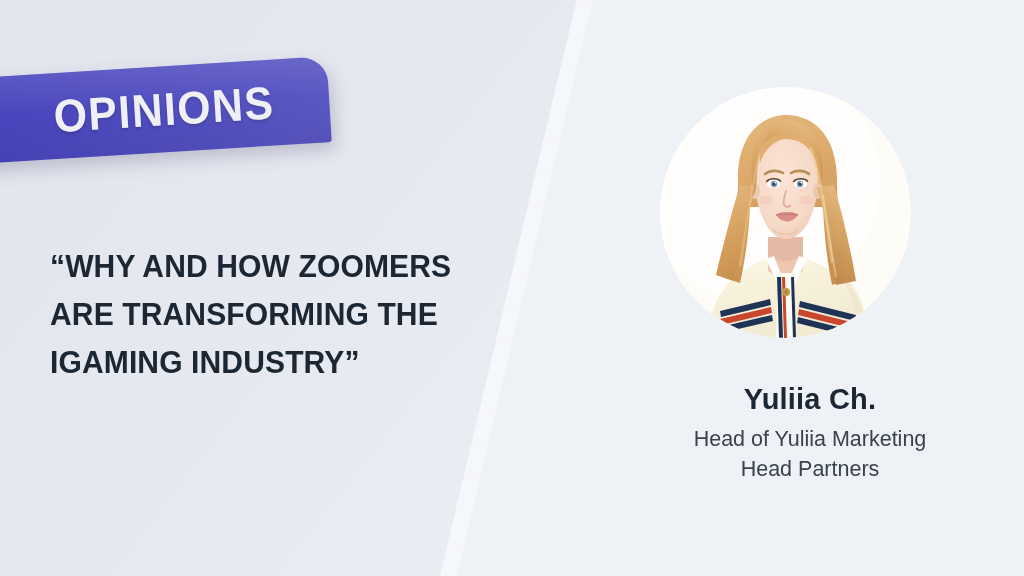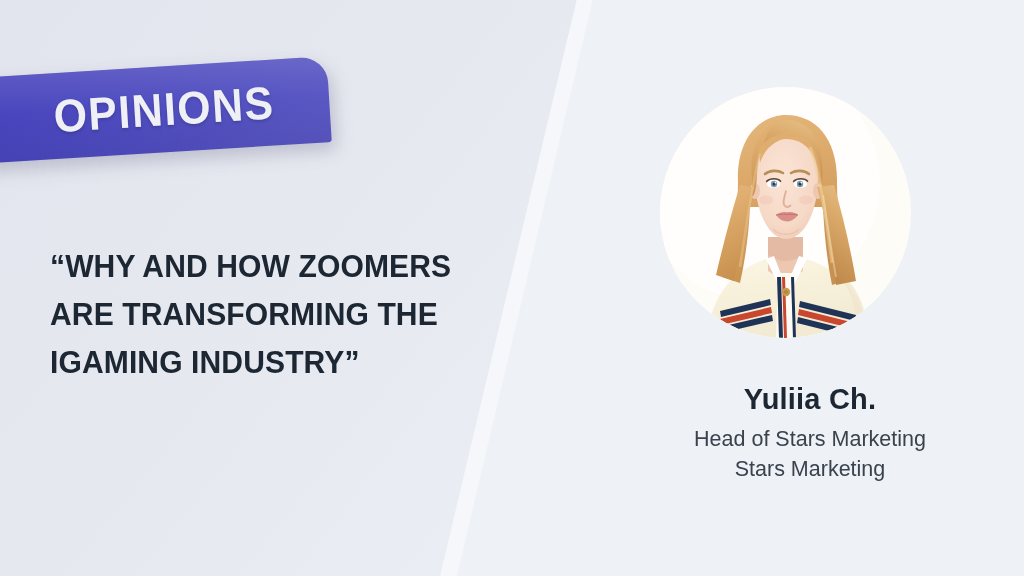--- a/index.html
+++ b/index.html
@@ -280,17 +280,17 @@
         <ellipse cx="106" cy="113" rx="7" ry="4.6" fill="#f0b9a4" opacity=".32"></ellipse>
         <ellipse cx="146" cy="113" rx="7" ry="4.6" fill="#f0b9a4" opacity=".32"></ellipse>
 
         <path d="M113 142 C119 149 133 149 139 142" stroke="#e4bda8" stroke-width="1.6" fill="none" opacity=".6"></path>
       </g>
     </svg>
   </div>
 
   <div class="caption">
     <div class="person-name">Yuliia Ch.</div>
-    <div class="person-role">Head of Stars Marketing</div>
-    <div class="person-company">Stars Marketing</div>
+    <div class="person-role">Head of Yuliia Marketing</div>
+    <div class="person-company">Head Partners</div>
   </div>
 
 </div>
 
 </body></html>

